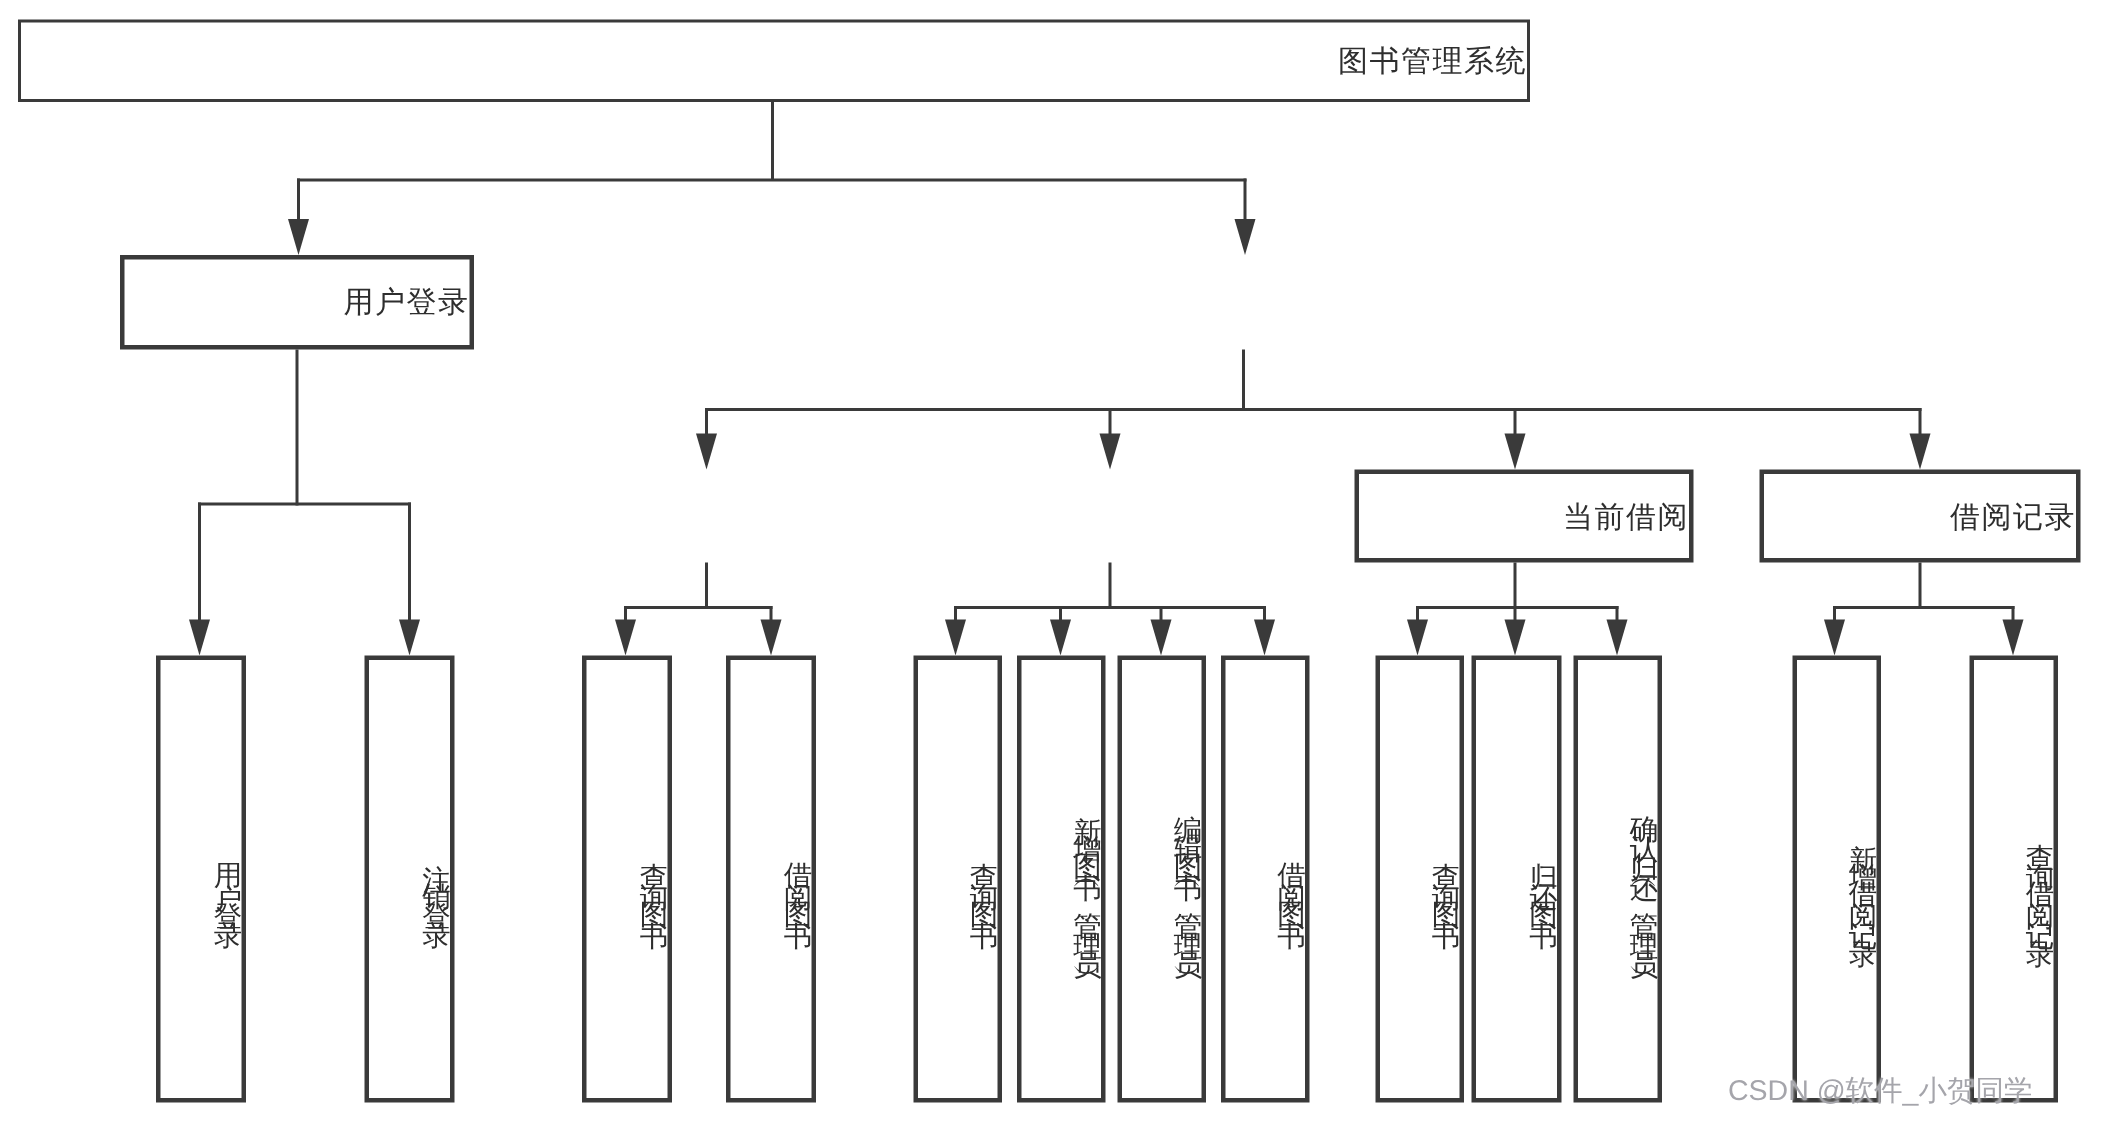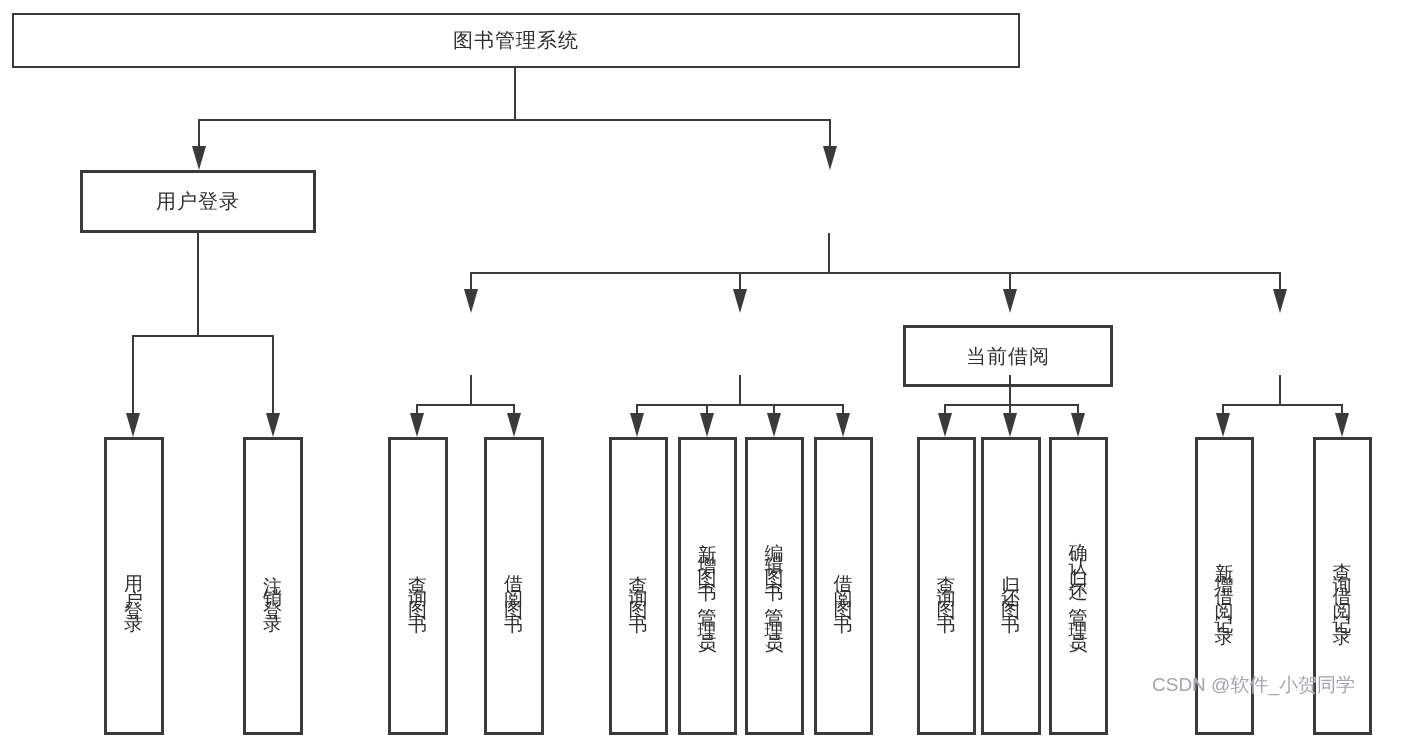--- a/index.html
+++ b/index.html
@@ -10,21 +10,21 @@
   }
   html,body{margin:0;padding:0;background:var(--bg);}
   .canvas{
     position:relative;width:1405px;height:747px;background:var(--bg);
     font-family:"Liberation Sans","DejaVu Sans",sans-serif;
     color:var(--text);overflow:hidden;
   }
   .box{
     position:absolute;box-sizing:border-box;background:#fff;
     border:3px solid var(--line);
-    display:flex;align-items:center;justify-content:center;
+    display:flex;align-items:center;justify-content:flex-end;
   }
   .box.root{border-width:2px;}
   .box .lbl{
     font-size:20px;letter-spacing:1px;white-space:nowrap;
   }
   .leaf .vlbl{
     writing-mode:vertical-rl;text-orientation:mixed;
     font-size:19px;letter-spacing:13px;line-height:1;white-space:nowrap;
   }
   .vl{position:absolute;width:2px;background:var(--line);}
@@ -70,22 +70,25 @@
   <div class="hl" style="left:470px;top:272px;width:811px"></div>
   <div class="vl" style="left:470px;top:272px;height:22px"></div>
   <div class="ar" style="left:464px;top:289px"></div>
   <div class="vl" style="left:739px;top:272px;height:22px"></div>
   <div class="ar" style="left:733px;top:289px"></div>
   <div class="vl" style="left:1009px;top:272px;height:22px"></div>
   <div class="ar" style="left:1003px;top:289px"></div>
   <div class="vl" style="left:1279px;top:272px;height:22px"></div>
   <div class="ar" style="left:1273px;top:289px"></div>
 
-  <div class="box" style="left:903px;top:325px;width:210px;height:62px">
+  <div class="box" style="left:903px;top:313px;width:226px;height:62px">
     <span class="lbl">当前借阅</span>
+  </div>
+  <div class="box" style="left:1173px;top:313px;width:214px;height:62px">
+    <span class="lbl">借阅记录</span>
   </div>
 
   <div class="vl" style="left:470px;top:375px;height:31px"></div>
   <div class="hl" style="left:416px;top:404px;width:99px"></div>
   <div class="vl" style="left:416px;top:404px;height:14px"></div>
   <div class="ar" style="left:410px;top:413px"></div>
   <div class="vl" style="left:513px;top:404px;height:14px"></div>
   <div class="ar" style="left:507px;top:413px"></div>
 
   <div class="vl" style="left:739px;top:375px;height:31px"></div>
@@ -152,15 +155,15 @@
     <span class="vlbl">确认归还（管理员）</span>
   </div>
 
   <div class="box leaf" style="left:1195px;top:437px;width:59px;height:298px">
     <span class="vlbl">新增借阅记录</span>
   </div>
   <div class="box leaf" style="left:1313px;top:437px;width:59px;height:298px">
     <span class="vlbl">查询借阅记录</span>
   </div>
 
-  <div class="watermark" style="left:1152px;top:672px">CSDN @软件_小贺同学</div>
+  <div class="watermark" style="left:1152px;top:714px">CSDN @软件_小贺同学</div>
 
 </div>
 
 </body></html>

